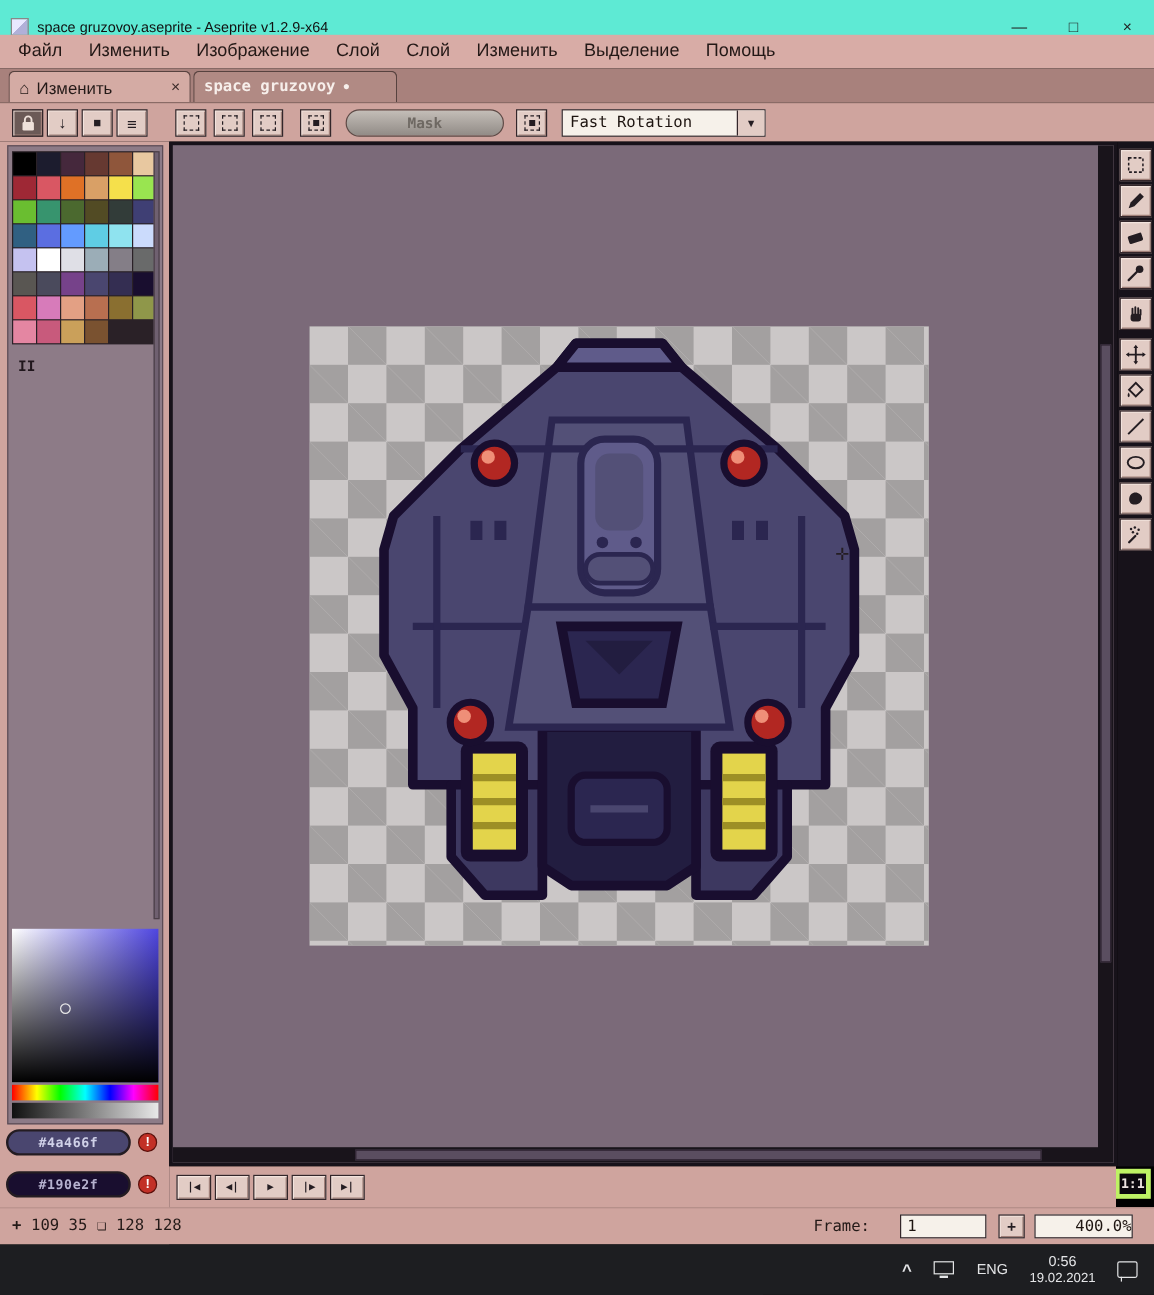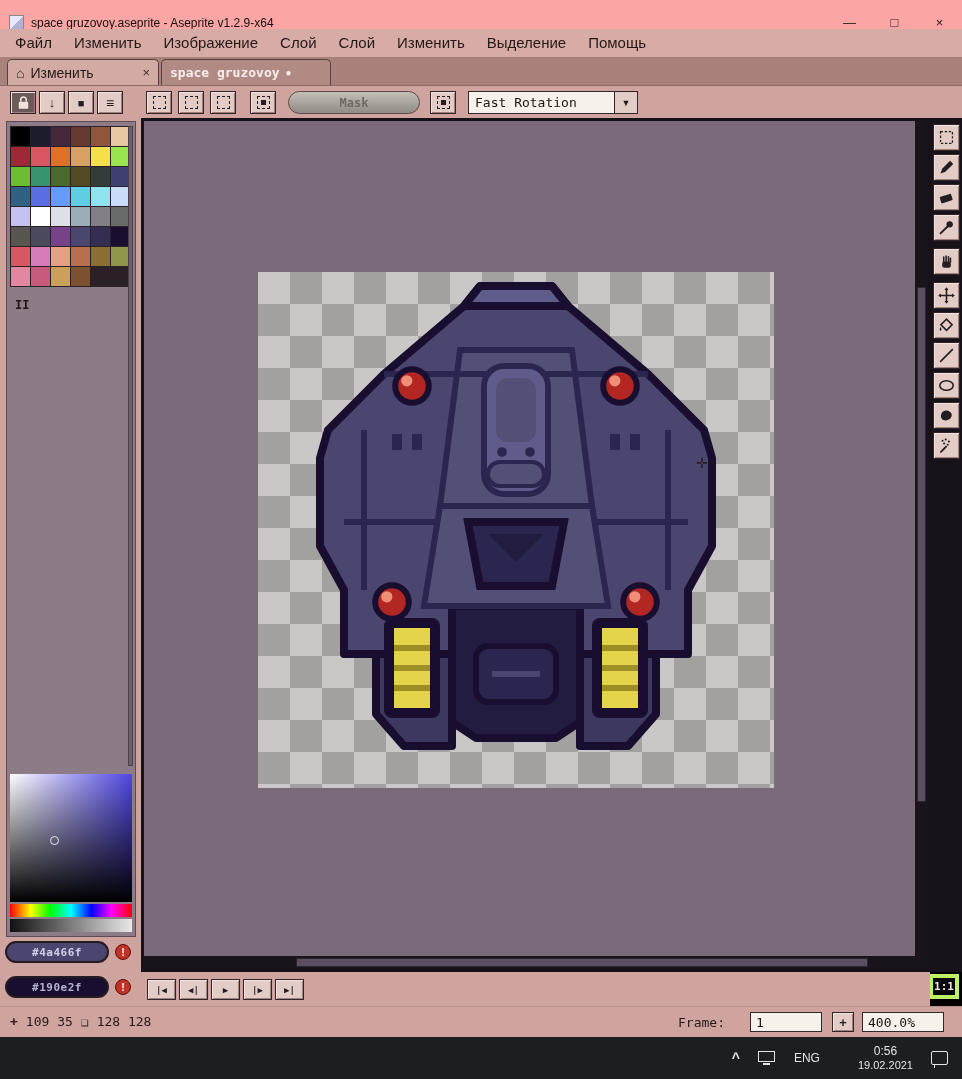--- a/index.html
+++ b/index.html
@@ -5,21 +5,21 @@
   * { box-sizing: border-box; margin: 0; padding: 0; }
   html,body { width: 962px; height: 1079px; }
   body {
     position: relative; overflow: hidden;
     font-family: "Liberation Sans", sans-serif;
     background: #000;
   }
   .abs { position: absolute; }
 
   
-  #titlebar { left:0; top:0; width:962px; height:46px; background:#fca5a5; display:flex; align-items:center; border-bottom:1px solid #e2e2e2;justify-content:flex-end;}
+  #titlebar { left:0; top:0; width:962px; height:46px; background:#5eead4; display:flex; align-items:center; border-bottom:1px solid #e2e2e2;justify-content:flex-end;}
   #app-icon { width:15px; height:15px; margin-left:9px; border:1px solid #888; background:linear-gradient(135deg,#e8e8ff 50%,#b0b0d8 50%); }
   #title-text { margin-left:7px; font-size:12px; color:#111; }
   .wctrl { width:45px; height:28px; display:flex; align-items:center; justify-content:center; font-size:13px; color:#222; }
   #win-controls { margin-left:auto; display:flex; }
 
   #menubar { left:0; top:29px; width:962px; height:28px; background:var(--menubar); display:flex; align-items:center; padding-left:4px; }
   .menu-item { padding:0 11px; font-size:15px; color:#231816; line-height:28px; }
 
   #tabbar { left:0; top:57px; width:962px; height:28px; background:var(--tabbar); }
   .tab { position:absolute; bottom:0; height:26px; border:1px solid #57423f; border-bottom:none; border-radius:5px 5px 0 0; display:flex; align-items:center; padding:0 8px; }
@@ -85,30 +85,30 @@
 
   
   #framenav-bar { left:141px; top:972px; width:789px; height:34px; background:var(--panel); }
   .fbtn { position:absolute; top:7px; width:29px; height:21px; font-family:"DejaVu Sans Mono",monospace; font-size:9px; font-weight:bold; color:#241d22; }
   #statusbar { left:0; top:1006px; width:962px; height:31px; background:var(--panel); border-top:1px solid #b8928c; }
   .status-txt { font-family:"DejaVu Sans Mono",monospace; font-size:13px; color:#241a18; }
   #status-left { position:absolute; left:10px; top:7px; display:flex; gap:8px; align-items:center; }
   #frame-label { position:absolute; left:678px; top:8px; }
   #frame-input { position:absolute; left:750px; top:5px; width:72px; height:20px; background:#f6f1ea; border:1px solid #33262a; font-family:"DejaVu Sans Mono",monospace; font-size:13px; padding-left:5px; color:#1d1410; }
   #add-frame-btn { position:absolute; left:832px; top:5px; width:22px; height:20px; font-size:13px; font-weight:bold; color:#241d22; }
-  #zoom-input { position:absolute; left:862px; top:5px; width:82px; height:20px; background:#f6f1ea; border:1px solid #33262a; font-family:"DejaVu Sans Mono",monospace; font-size:13px; padding-left:5px; color:#1d1410; }
+  #zoom-input { position:absolute; left:862px; top:5px; width:82px; height:20px; background:#f6f1ea; border:1px solid #33262a; font-family:"DejaVu Sans Mono",monospace; font-size:13px; padding-left:5px; color:#1d1410;text-align:right; }
 
   
   #taskbar { left:0; top:1037px; width:962px; height:42px; background:var(--taskbar); display:flex; align-items:center; justify-content:flex-end; padding-right:14px; gap:18px; color:#e4e5e7; }
   #tb-chevron { font-size:14px; font-weight:bold; }
   #tb-net { width:18px; height:14px; position:relative; }
   #tb-net .scr { width:17px; height:11px; border:1.5px solid #e4e5e7; }
   #tb-net .base { position:absolute; left:5px; bottom:0; width:7px; height:2px; background:#e4e5e7; }
   #tb-lang { font-size:12px; }
-  #tb-clock { text-align:center; line-height:1.25;margin-left:20px; }
+  #tb-clock { text-align:center; line-height:1.25; }
   #tb-time { font-size:12px; }
   #tb-date { font-size:11px; }
   #tb-notif { width:17px; height:14px; border:1.5px solid #e4e5e7; border-radius:2px; position:relative; }
   #tb-notif::after { content:""; position:absolute; left:2px; bottom:-4px; width:5px; height:4px; border-left:1.5px solid #e4e5e7; }
 </style>
 </head>
 <body>
 
 <div class="abs" id="titlebar">
   <div id="app-icon"></div>

